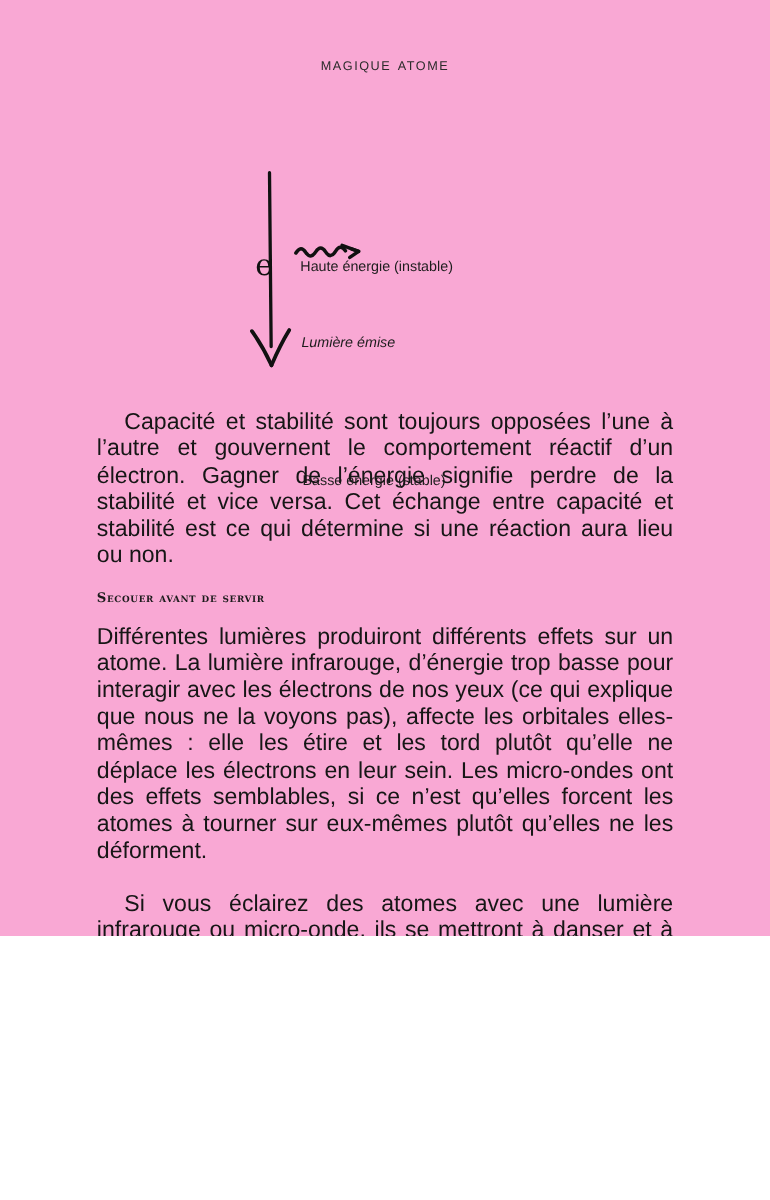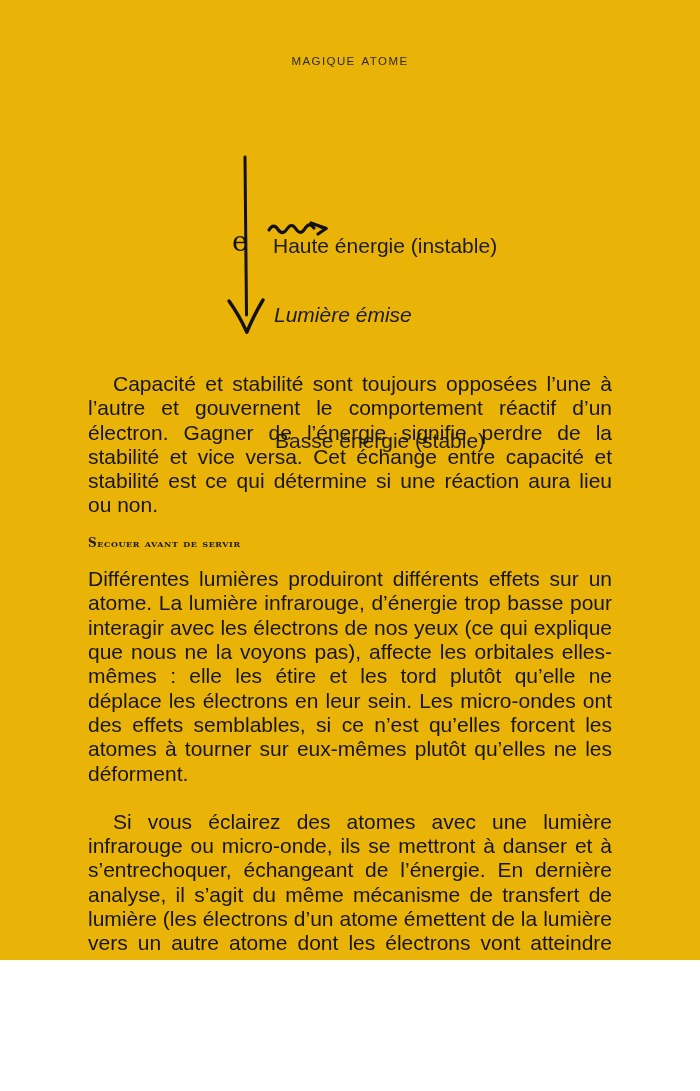--- a/index.html
+++ b/index.html
@@ -3,22 +3,22 @@
 <meta charset="utf-8">
 <style>
   html, body {
     margin: 0;
     padding: 0;
     background: #ffffff;
   }
   .page {
     position: relative;
     width: 700px;
-    height: 960px;
-    background: #eab308;
+    height: 851px;
+    background: #f9a8d4;
     overflow: hidden;
     color: #1a1a1a;
   }
 
   
   .running-head {
     position: absolute;
     top: 55px;
     left: 0;
     width: 700px;
@@ -43,21 +43,21 @@
     left: 232px;
     top: 118px;
     font-family: "DejaVu Serif", serif;
     font-size: 27px;
     line-height: 1;
     color: #111111;
   }
   .fig-label {
     position: absolute;
     font-family: "Liberation Sans", sans-serif;
-    font-size: 21px;
+    font-size: 13px;
     color: #1c1c1c;
     white-space: nowrap;
   }
   .label-high   { left: 273px; top: 124px; }
   .label-light  { left: 274px; top: 193px; font-style: italic; }
   .label-low    { left: 275px; top: 319px; }
 
   .arrow-svg {
     position: absolute;
     left: 0;

